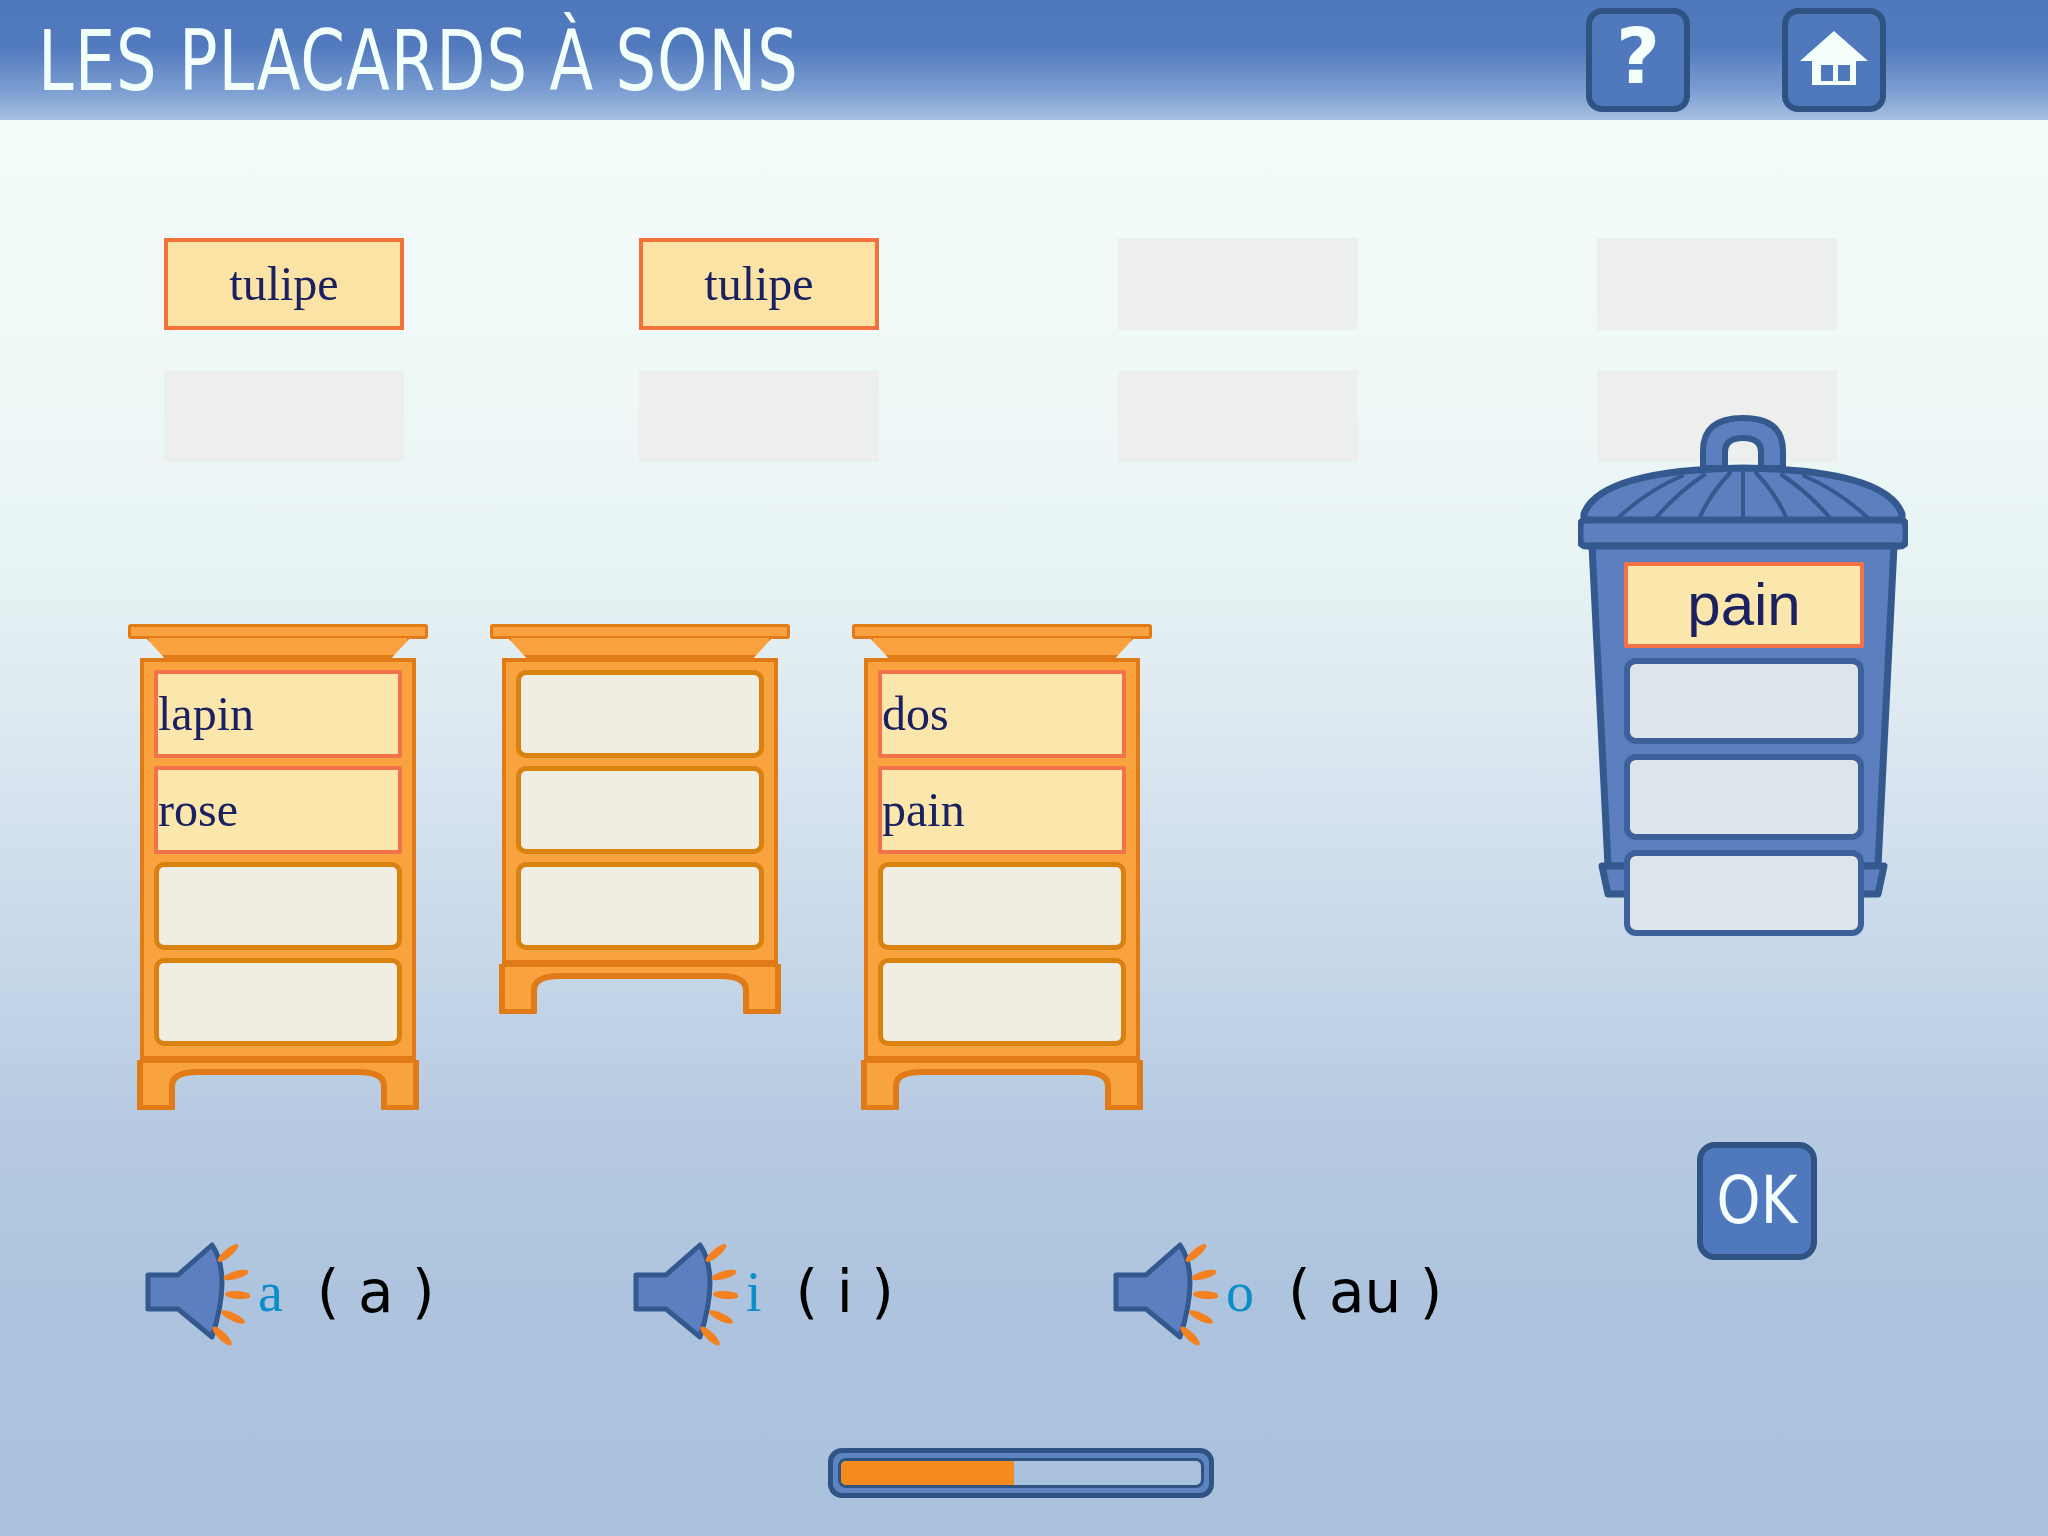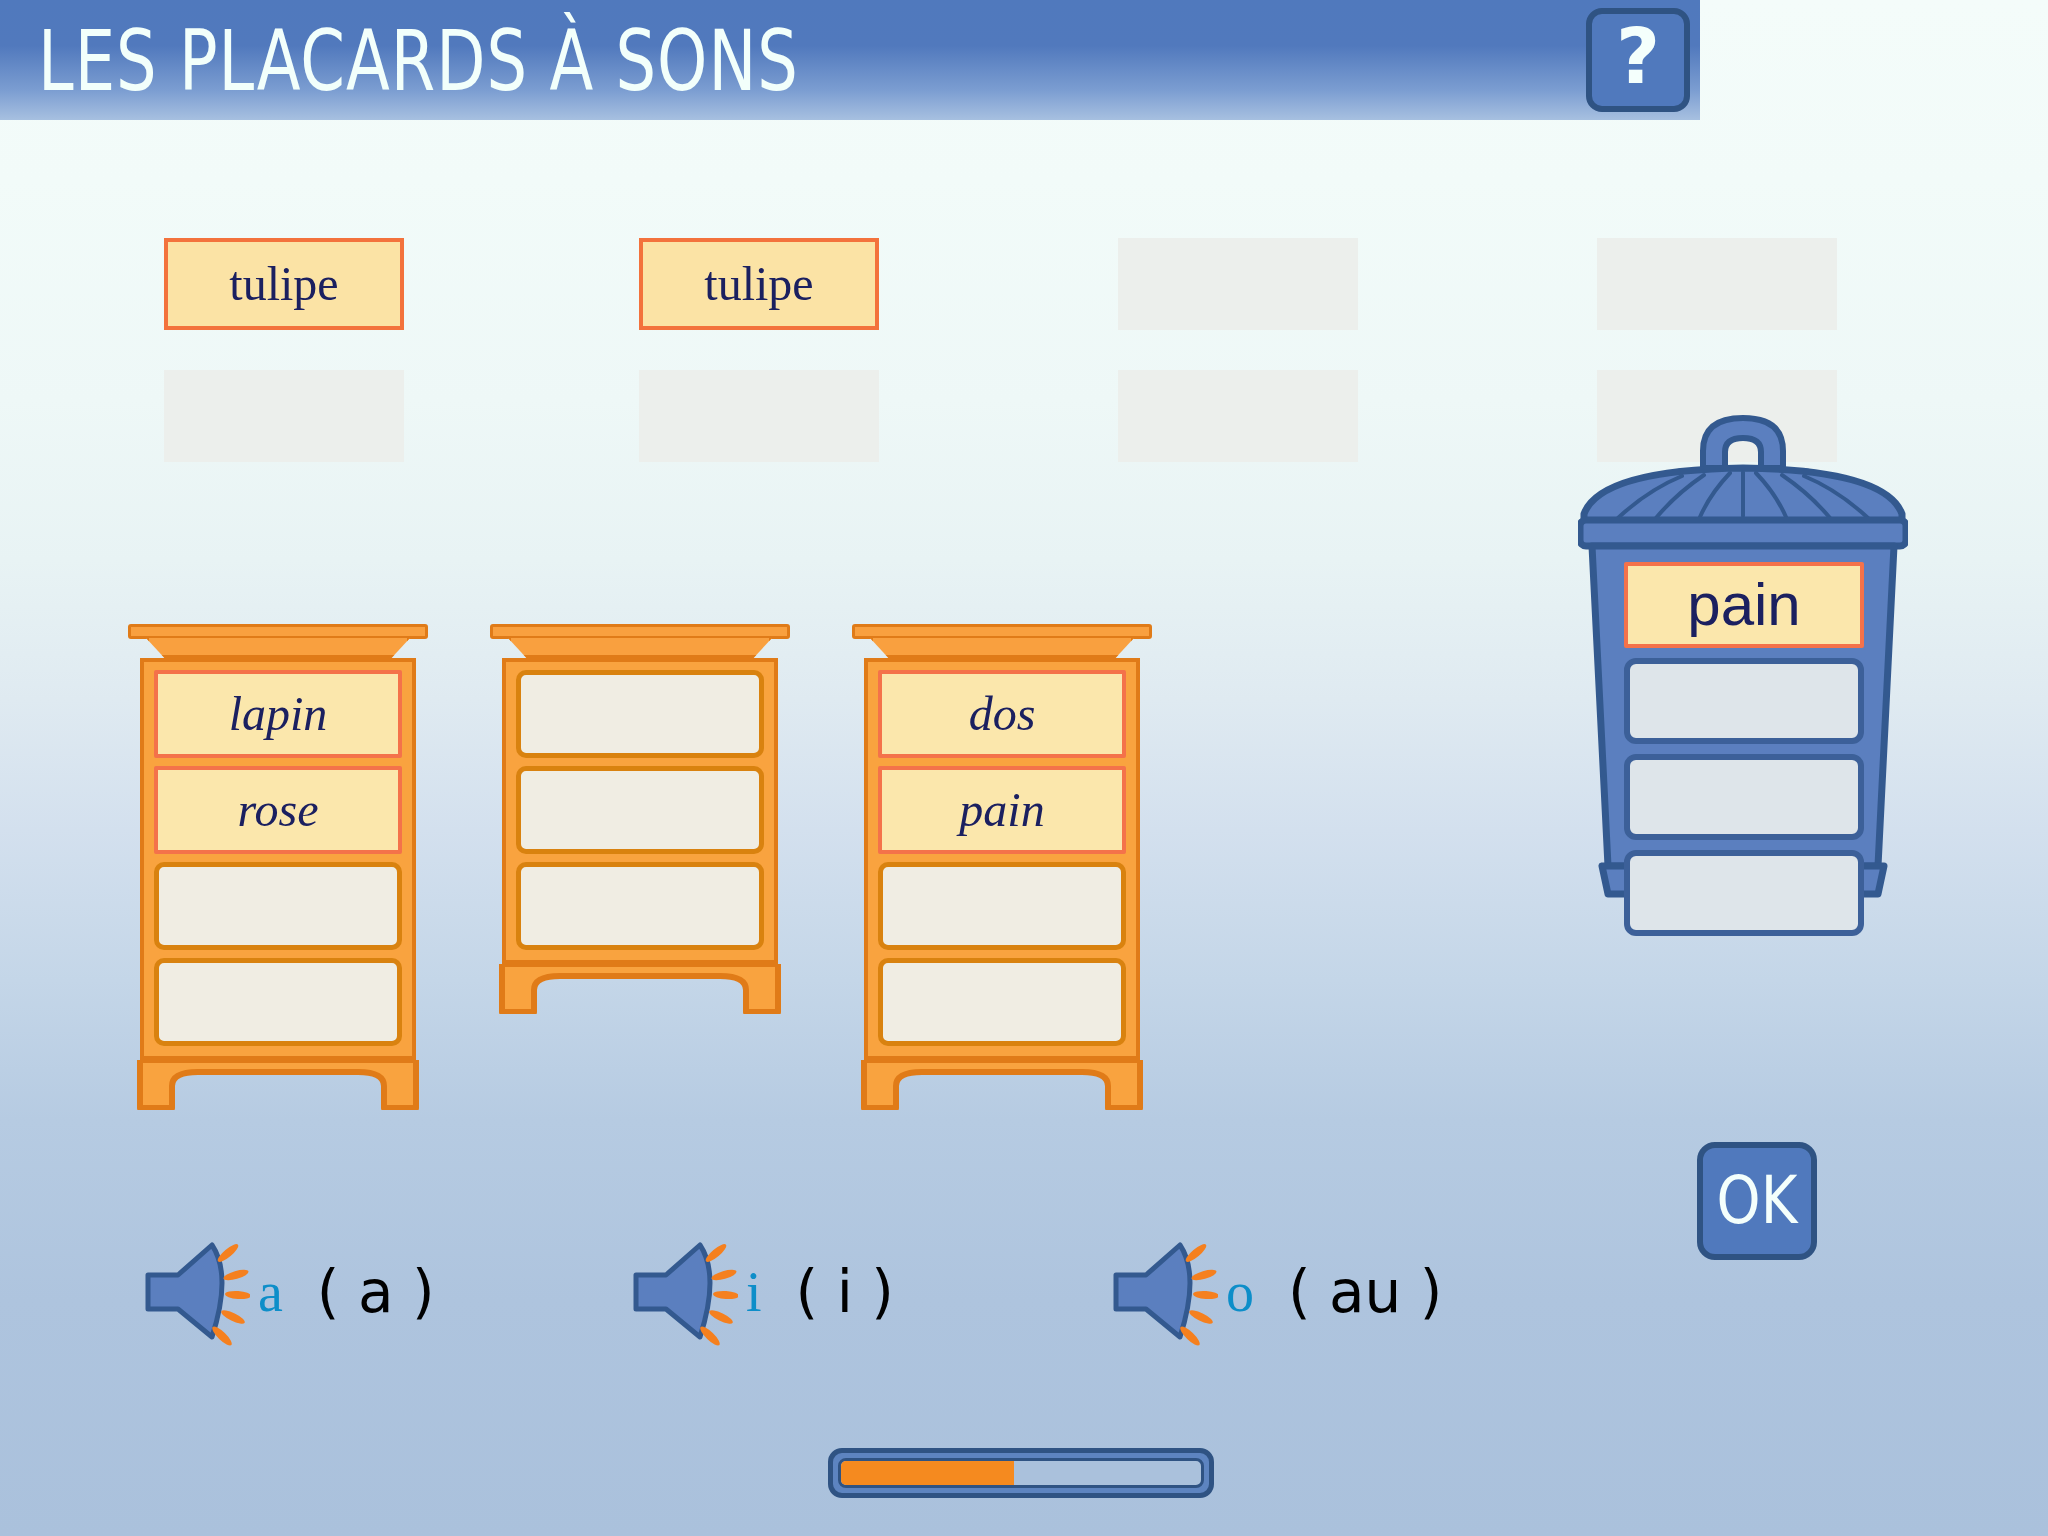--- a/index.html
+++ b/index.html
@@ -8,21 +8,21 @@
     font-family: "Liberation Sans", sans-serif;
     background: linear-gradient(to bottom,
       #f4fcfa 0px, #f2fbf9 180px, #eef8f7 400px,
       #e8f3f4 560px, #dfeaf1 700px, #d3e0ee 830px,
       #c4d6e8 980px, #b6cbe2 1120px, #aec4de 1300px, #aac1dc 1536px);
     position: relative;
   }
 
   
   #header {
-    position:absolute; left:0; top:0; width:1700px; height:120px;
+    position:absolute; left:0; top:0; width:2048px; height:120px;
     background: linear-gradient(to bottom, #5079bd 0%, #5179bd 38%, #7b9dd1 75%, #a7c0e0 100%);
     overflow:hidden;
   }
   #header-title {
     position:absolute; left:38px; top:12px;
     font-family: "DejaVu Sans", sans-serif;
     font-size:66px; font-weight:400; letter-spacing:1px;
     color:#f2fffb;
     transform: scaleY(1.28) scaleX(0.97);
     transform-origin: left top;
@@ -74,21 +74,21 @@
     clip-path: polygon(0% 0%, 100% 0%, 93% 100%, 7% 100%);
   }
   .cab-body {
     width:276px; margin:0 12px;
     background:#f9a33f;
     border:4px solid #e07b18;
     padding:8px 10px 10px 10px;
   }
   .drawer {
     width:100%; height:88px; margin-bottom:8px;
-    display:flex; align-items:center; justify-content:center;font-style:italic;
+    display:flex; align-items:center; justify-content:flex-start;
   }
   .drawer:last-child { margin-bottom:0; }
   .drawer.filled {
     background:#fbe7ac; border:4px solid #f4724a; border-radius:2px;
   }
   .drawer.empty {
     background:#f0ede3; border:5px solid #d9820f; border-radius:10px;
   }
   .drawer-word {
     font-family:"Liberation Serif", serif;

